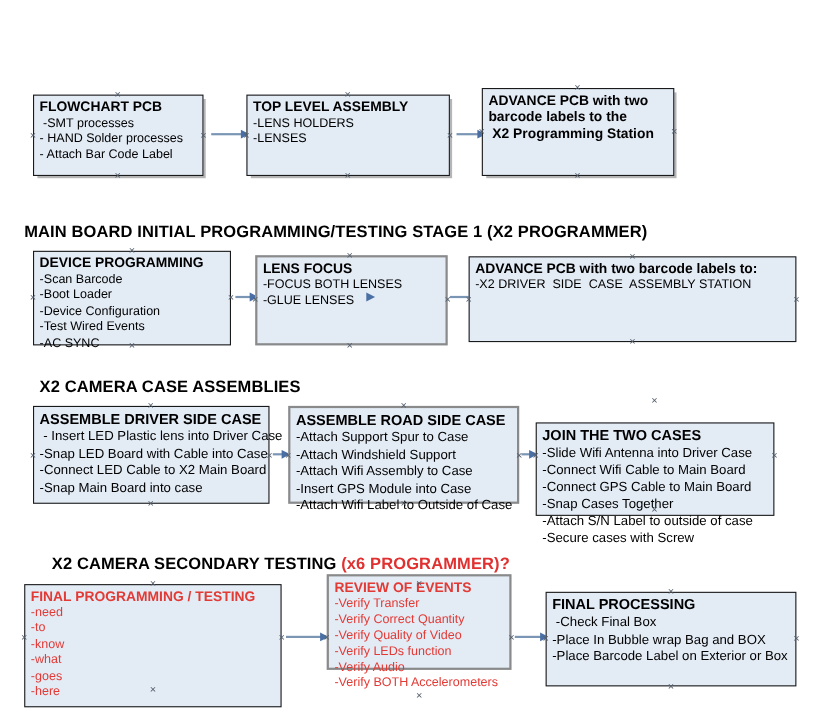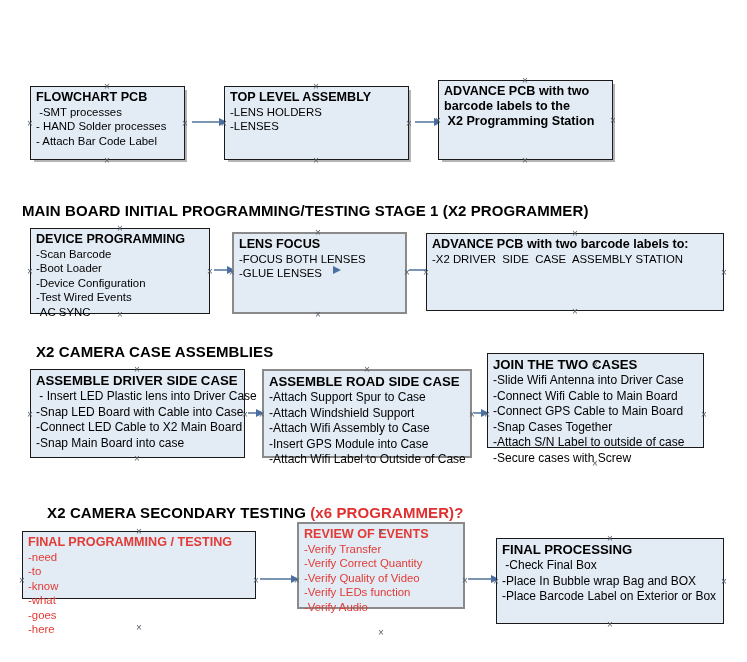--- a/index.html
+++ b/index.html
@@ -226,39 +226,39 @@
     <div class="node-line">-Insert GPS Module into Case</div>
     <div class="node-line">-Attach Wifi Label to Outside of Case</div>
   </div>
   <div class="handle" style="left:367px; top:369px;"></div>
   <div class="handle" style="left:367px; top:458px;"></div>
   <div class="handle" style="left:262px; top:414px;"></div>
   <div class="handle" style="left:472px; top:414px;"></div>
 
   <div class="arrow" style="left:474px; top:412px; width:14px;"></div>
 
-  <div class="node big-title" style="left:487px; top:353px; width:217px; height:95px;">
+  <div class="node big-title" style="left:487px; top:384px; width:217px; height:85px;">
     <div class="node-title">JOIN THE TWO CASES</div>
     <div class="node-line">-Slide Wifi Antenna into Driver Case</div>
     <div class="node-line">-Connect Wifi Cable to Main Board</div>
     <div class="node-line">-Connect GPS Cable to Main Board</div>
     <div class="node-line">-Snap Cases Together</div>
     <div class="node-line">-Attach S/N Label to outside of case</div>
     <div class="node-line">-Secure cases with Screw</div>
   </div>
   <div class="handle" style="left:595px; top:364px;"></div>
   <div class="handle" style="left:595px; top:463px;"></div>
   <div class="handle" style="left:487px; top:414px;"></div>
   <div class="handle" style="left:704px; top:414px;"></div>
 
   <div class="section-heading" style="left:30px; top:487px;">
     <span>X2 CAMERA SECONDARY TESTING </span><span class="accent">(x6 PROGRAMMER)?</span>
   </div>
 
-  <div class="node red" style="left:22px; top:531px; width:234px; height:68px;">
+  <div class="node red" style="left:22px; top:531px; width:234px; height:112px;">
     <div class="node-title">FINAL PROGRAMMING / TESTING</div>
     <div class="node-line">-need</div>
     <div class="node-line">-to</div>
     <div class="node-line">-know</div>
     <div class="node-line">-what</div>
     <div class="node-line">-goes</div>
     <div class="node-line">-here</div>
   </div>
   <div class="handle" style="left:139px; top:531px;"></div>
   <div class="handle" style="left:139px; top:627px;"></div>
@@ -267,20 +267,21 @@
 
   <div class="arrow" style="left:260px; top:578px; width:38px;"></div>
 
   <div class="node red gray-border" style="left:297px; top:522px; width:168px; height:87px;">
     <div class="node-title">REVIEW OF EVENTS</div>
     <div class="node-line">-Verify Transfer</div>
     <div class="node-line">-Verify Correct Quantity</div>
     <div class="node-line">-Verify Quality of Video</div>
     <div class="node-line">-Verify LEDs function</div>
     <div class="node-line">-Verify Audio</div>
+    <div class="node-line">-Verify BOTH Accelerometers</div>
   </div>
   <div class="overflow-line" style="left:302px; top:667px;">-Test of accessory ports?</div>
   <div class="handle" style="left:381px; top:531px;"></div>
   <div class="handle" style="left:381px; top:632px;"></div>
   <div class="handle" style="left:297px; top:580px;"></div>
   <div class="handle" style="left:465px; top:580px;"></div>
 
   <div class="arrow" style="left:468px; top:578px; width:30px;"></div>
 
   <div class="node big-title" style="left:496px; top:538px; width:228px; height:86px;">

